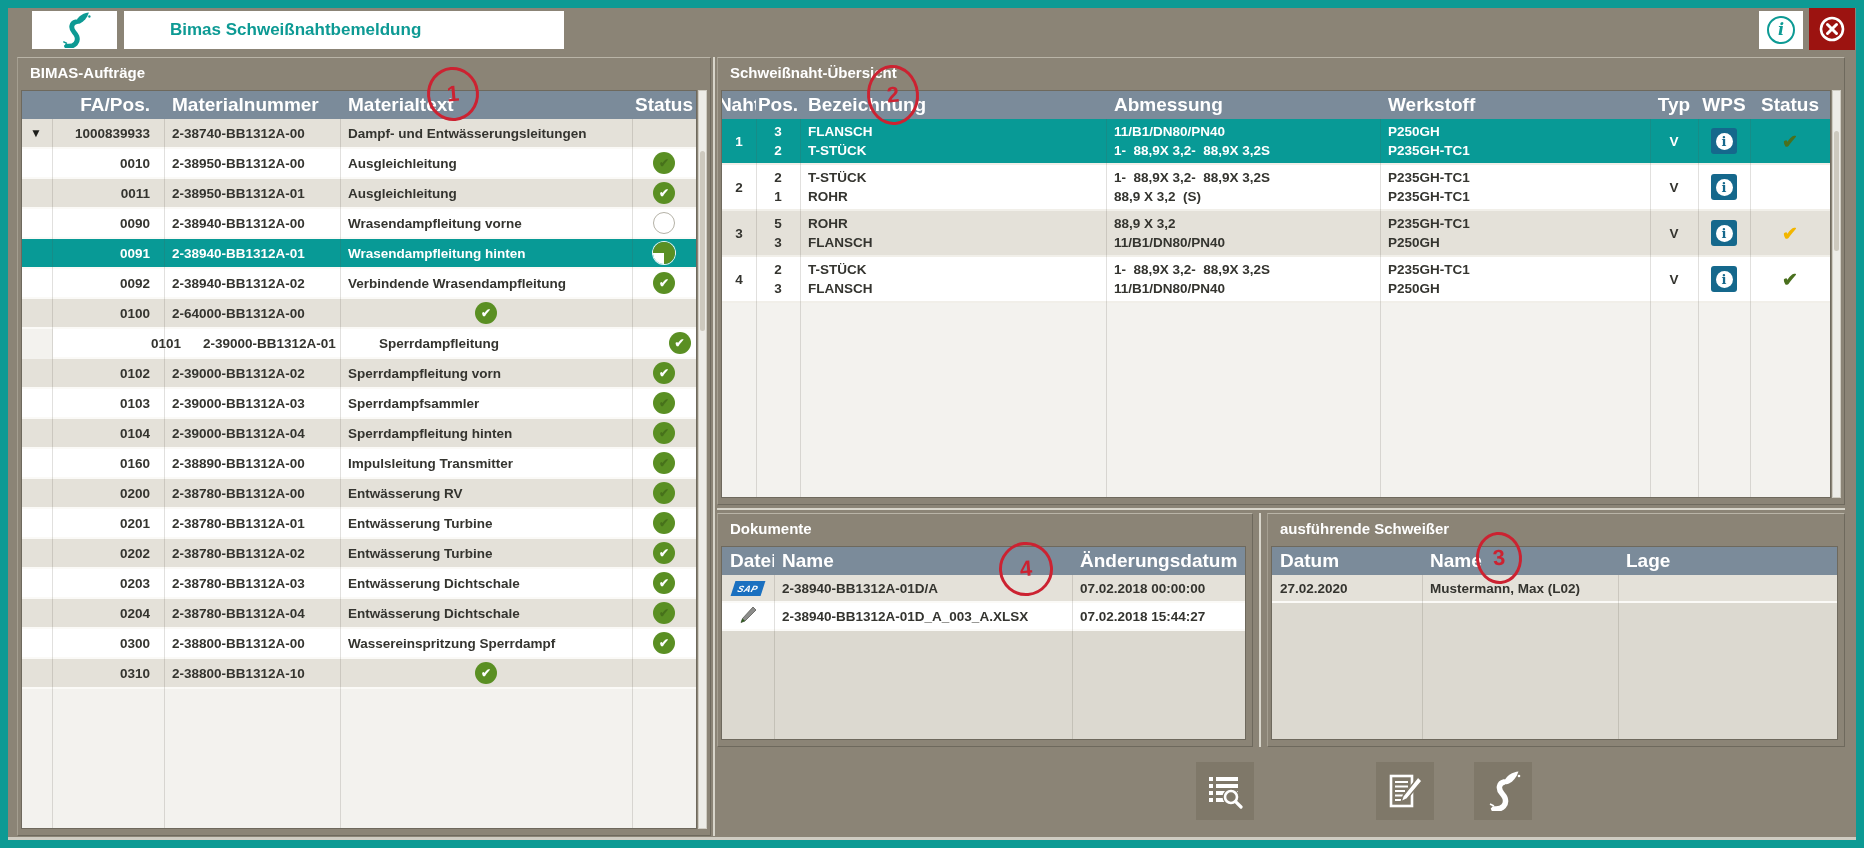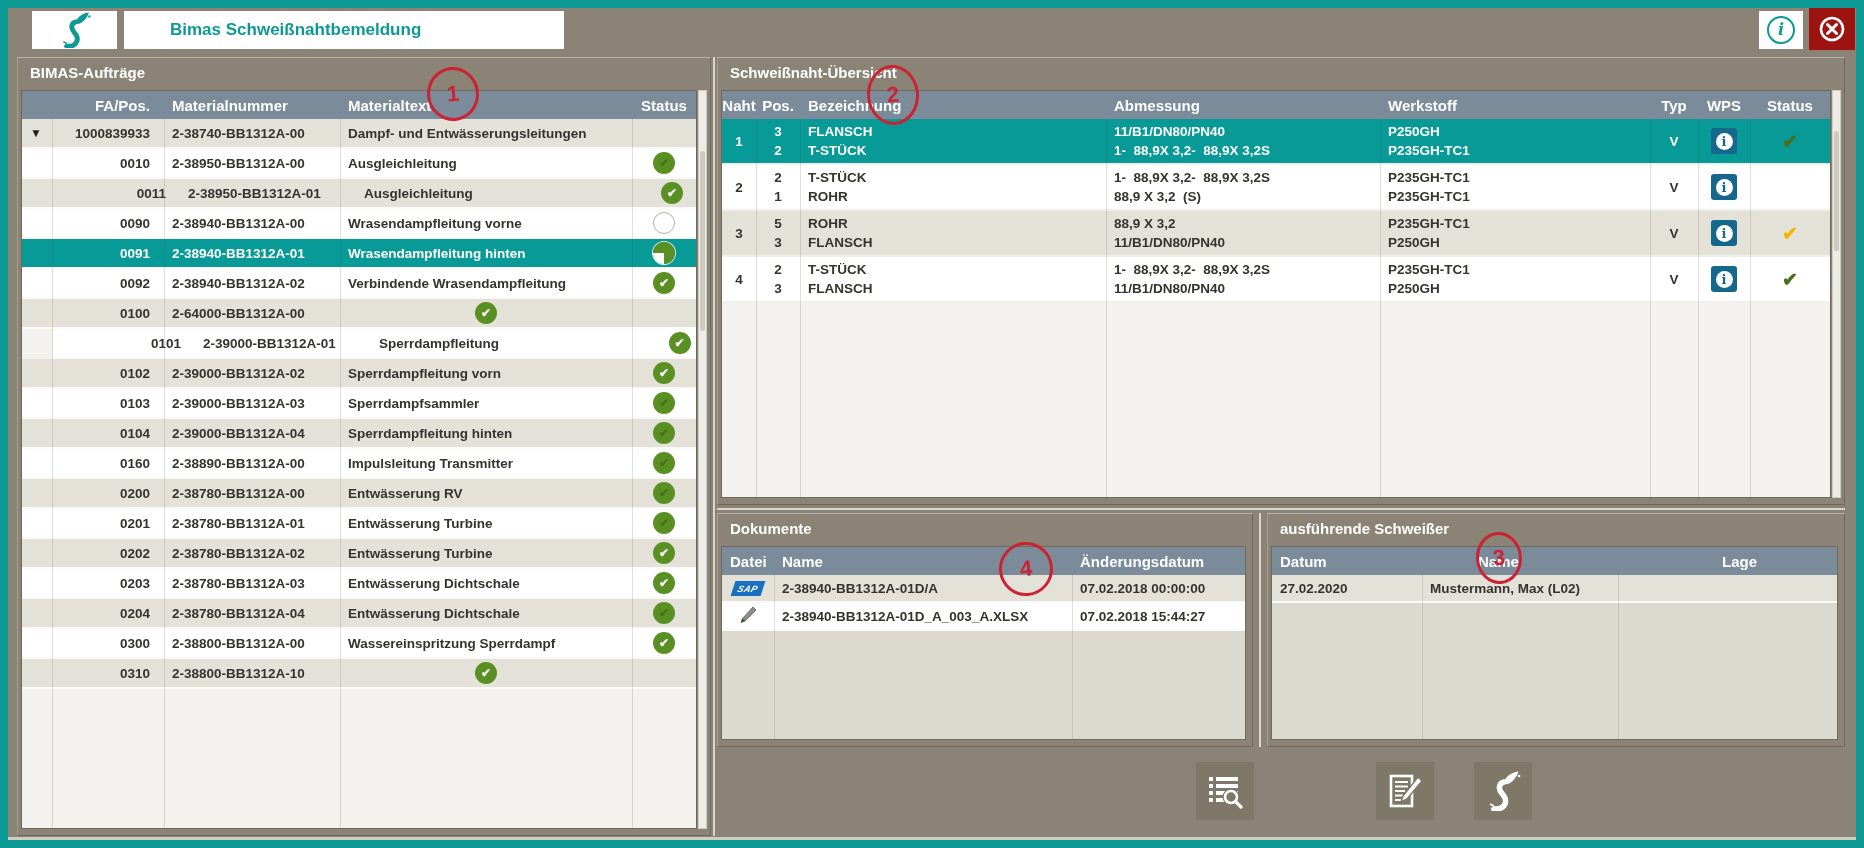--- a/index.html
+++ b/index.html
@@ -23,21 +23,21 @@
 
   
   .panel{position:absolute;border:1px solid #6e695d;border-top-color:#b9b4a7;border-left-color:#a59f91;box-sizing:border-box;}
   .panel-title{height:32px;line-height:30px;padding-left:12px;color:#fff;font-size:15px;font-weight:700;}
   .tablebox{position:absolute;left:3px;top:32px;bottom:6px;background:#f3f2ee;border:1px solid #6e695d;
     display:flex;flex-direction:column;overflow:hidden;}
   .vscroll{position:absolute;width:9px;background:#edece7;border:1px solid #cfccc2;box-sizing:border-box;}
   .vthumb{position:absolute;left:1px;right:1px;background:#cdc9be;border-radius:3px;}
 
   .thead{display:grid;height:28px;background:#7b8b9a;flex:0 0 28px;}
-  .hcell{color:#fff;font-size:15px;font-weight:700;display:flex;align-items:center;padding:0 8px;box-sizing:border-box;overflow:hidden;white-space:nowrap;}
+  .hcell{color:#fff;font-size:19px;font-weight:700;display:flex;align-items:center;padding:0 8px;box-sizing:border-box;overflow:hidden;white-space:nowrap;}
   .hcell.right{justify-content:flex-end;padding-right:14px;}
   .hcell.center{justify-content:center;padding:0;}
 
   .tbody{position:relative;flex:1 1 auto;display:flex;flex-direction:column;overflow:hidden;}
   .colline{position:absolute;top:0;bottom:0;width:1px;background:rgba(90,85,70,.18);z-index:5;}
   .filler{flex:1 1 auto;}
 
   .row{display:grid;flex:0 0 auto;background:#fff;border-bottom:2px solid #fbfaf7;box-sizing:border-box;cursor:default;}
   .row.shade{background:#e4e1d9;}
   .row.sel{background:#089a96;}
@@ -135,21 +135,21 @@
             <div class="cell">Dampf- und Entwässerungsleitungen</div>
             <div class="cell center"><span></span></div>
           </div>
           <div class="row" style="grid-template-columns: 30px 112px 176px 292px 1fr; height: 30px;">
             <div class="cell tree"></div>
             <div class="cell right">0010</div>
             <div class="cell">2-38950-BB1312A-00</div>
             <div class="cell">Ausgleichleitung</div>
             <div class="cell center"><span class="scircle full muted">✔</span></div>
           </div>
-          <div class="row shade" style="grid-template-columns: 30px 112px 176px 292px 1fr; height: 30px; padding-left: 16px;">
+          <div class="row shade" style="grid-template-columns: 30px 112px 176px 292px 1fr; height: 30px;">
             <div class="cell tree"></div>
             <div class="cell right">0011</div>
             <div class="cell">2-38950-BB1312A-01</div>
             <div class="cell">Ausgleichleitung</div>
             <div class="cell center"><span class="scircle full">✔</span></div>
           </div>
           <div class="row" style="grid-template-columns: 30px 112px 176px 292px 1fr; height: 30px;">
             <div class="cell tree"></div>
             <div class="cell right">0090</div>
             <div class="cell">2-38940-BB1312A-00</div>
@@ -361,21 +361,21 @@
             <div class="cell">07.02.2018 15:44:27</div>
           </div>
           <div class="filler"></div>
         </div>
     </div>
   </div>
 
   <div class="panel" style="left:1259px;top:505px;width:578px;height:234px;">
     <div class="panel-title">ausführende Schweißer</div>
     <div class="tablebox" style="right:6px;">
-      <div class="thead" id="sw-head" style="grid-template-columns:150px 196px 1fr;gap:48px;">
+      <div class="thead" id="sw-head" style="grid-template-columns:150px 196px 1fr;">
           <div class="hcell ">Datum</div>
           <div class="hcell ">Name</div>
           <div class="hcell ">Lage</div>
         </div>
       <div class="tbody" id="sw-body" style="background:#dcd9d0;">
         <span class="colline" style="left:150px;"></span>
         <span class="colline" style="left:346px;"></span>
       <div class="row shade" style="grid-template-columns: 150px 196px 1fr; height: 28px;">
             <div class="cell">27.02.2020</div>
             <div class="cell">Mustermann, Max (L02)</div>

